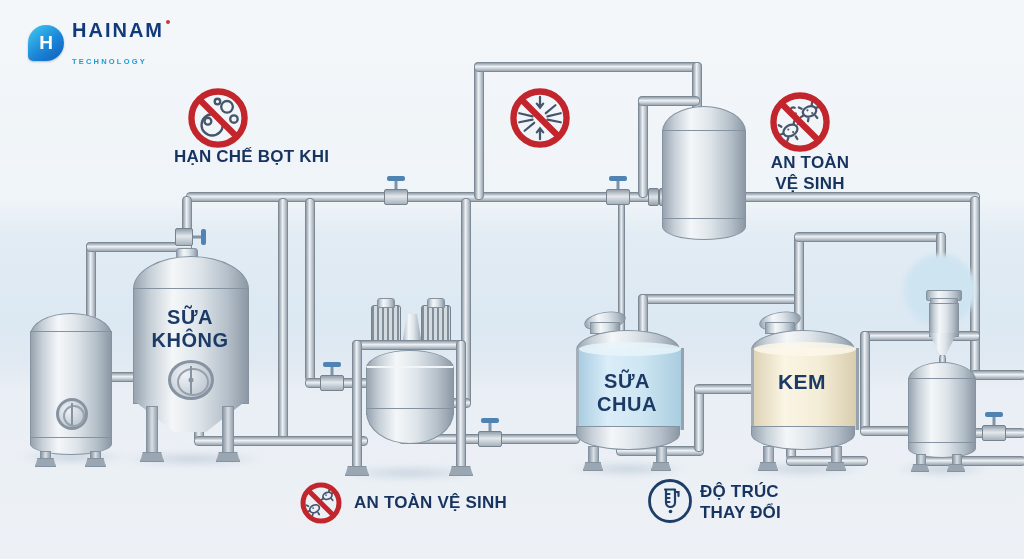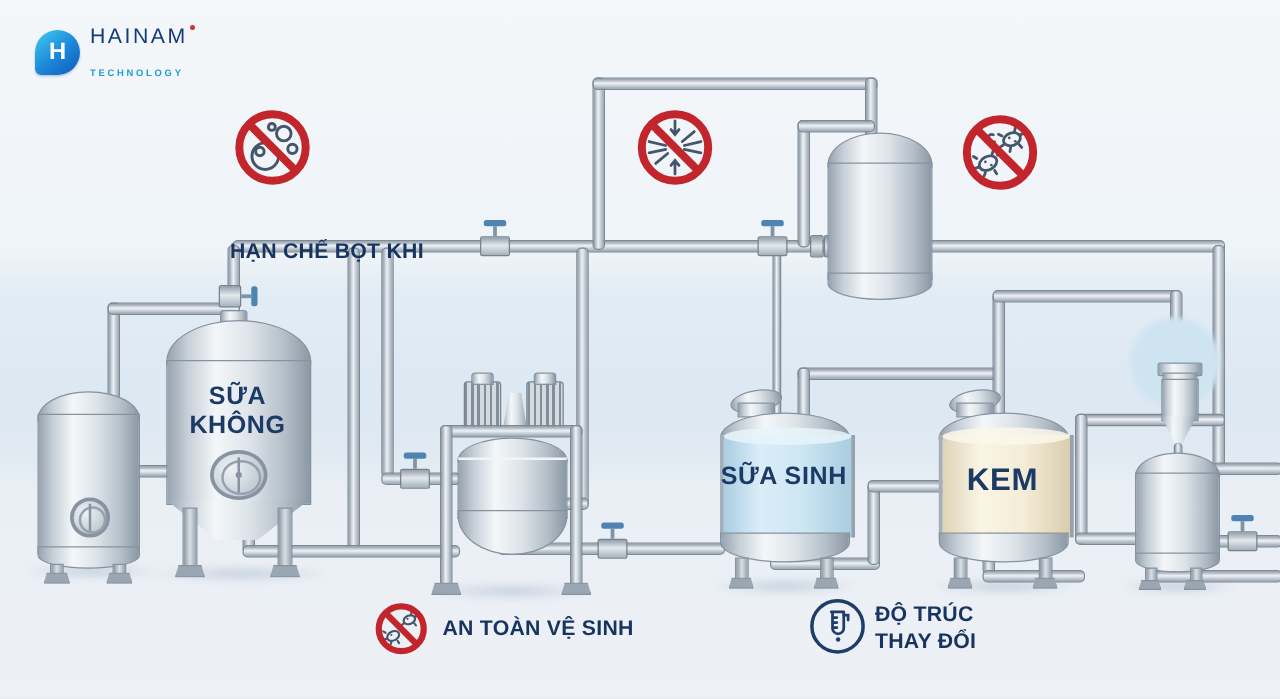--- a/index.html
+++ b/index.html
@@ -51,21 +51,21 @@
 
   
   .anno-icon{position:absolute;z-index:5;}
   .anno-label{position:absolute;z-index:5;color:#17335f;font-weight:700;font-size:17px;line-height:1.25;white-space:pre-line;letter-spacing:.2px;}
   .center{text-align:center;}
 
   
   .logo{position:absolute;left:28px;top:20px;display:flex;align-items:center;gap:8px;z-index:6;}
   .logo-mark{width:36px;height:36px;border-radius:18px 18px 18px 5px;background:linear-gradient(140deg,#41cdf2 0%,#1b86d8 55%,#0f5cb8 100%);
     display:flex;align-items:center;justify-content:center;color:#fff;font-weight:800;font-size:19px;box-shadow:0 1px 2px rgba(20,60,120,.3);}
-  .logo-brand{font-size:17px;font-weight:400;color:#123a7a;letter-spacing:2px;line-height:1;position:relative;}
+  .logo-brand{font-size:20px;font-weight:700;color:#123a7a;letter-spacing:2px;line-height:1;position:relative;}
   .logo-dot{display:inline-block;width:4px;height:4px;background:#d3342e;border-radius:50%;vertical-align:top;margin-left:2px;}
   .logo-sub{font-size:7.5px;font-weight:700;color:#1e9cd7;letter-spacing:2.2px;margin-top:17px;}
 
   .soft-circle{position:absolute;width:72px;height:72px;border-radius:50%;background:#cfe4f1;filter:blur(2px);z-index:1;}
 </style>
 </head>
 <body>
 
 <div id="stage">
 
@@ -219,36 +219,36 @@
   </div>
 
   <div>
     <div class="abs steel z2" style="left:584px;top:312px;width:40px;height:16px;border-radius:50%;transform:rotate(-10deg);"></div>
     <div class="abs steel z2" style="left:590px;top:322px;width:28px;height:10px;"></div>
     <div class="abs steel dome z2" style="left:576px;top:330px;width:102px;height:20px;"></div>
     <div class="abs liquid-blue z2" style="left:576px;top:348px;width:102px;height:82px;">
       <div class="liq-top" style="background:#e8f4fa;"></div>
     </div>
     <div class="abs steel z2" style="left:576px;top:426px;width:102px;height:22px;border-radius:0 0 51px 51px / 0 0 16px 16px;"></div>
-    <div class="tank-label" style="left:576px;top:370px;width:102px;font-size:20px;">SỮA SINH</div>
+    <div class="tank-label" style="left:576px;top:370px;width:102px;font-size:20px;">SỮA CHUA</div>
     <div class="leg" style="left:588px;top:446px;width:9px;height:18px;"></div>
     <div class="leg" style="left:656px;top:446px;width:9px;height:18px;"></div>
     <div class="foot" style="left:583px;top:462px;width:18px;height:7px;"></div>
     <div class="foot" style="left:651px;top:462px;width:18px;height:7px;"></div>
   </div>
 
   <div>
     <div class="abs steel z2" style="left:759px;top:312px;width:40px;height:16px;border-radius:50%;transform:rotate(-10deg);"></div>
     <div class="abs steel z2" style="left:765px;top:322px;width:28px;height:10px;"></div>
     <div class="abs steel dome z2" style="left:751px;top:330px;width:102px;height:20px;"></div>
     <div class="abs liquid-cream z2" style="left:751px;top:348px;width:102px;height:82px;">
       <div class="liq-top" style="background:#fbf7ea;"></div>
     </div>
     <div class="abs steel z2" style="left:751px;top:426px;width:102px;height:22px;border-radius:0 0 51px 51px / 0 0 16px 16px;"></div>
-    <div class="tank-label" style="left:751px;top:370px;width:102px;font-size:25px;">KEM</div>
+    <div class="tank-label" style="left:751px;top:370px;width:102px;font-size:21px;">KEM</div>
     <div class="leg" style="left:763px;top:446px;width:9px;height:18px;"></div>
     <div class="leg" style="left:831px;top:446px;width:9px;height:18px;"></div>
     <div class="foot" style="left:758px;top:462px;width:18px;height:7px;"></div>
     <div class="foot" style="left:826px;top:462px;width:18px;height:7px;"></div>
   </div>
 
   <div class="soft-circle" style="left:904px;top:254px;"></div>
   <div>
     <div class="abs steel z2" style="left:926px;top:290px;width:34px;height:9px;border-radius:2px;"></div>
     <div class="abs steel z2" style="left:930px;top:298px;width:26px;height:7px;"></div>
@@ -269,21 +269,21 @@
     <g fill="none" stroke="#45556b" stroke-width="2.2">
       <circle cx="26.5" cy="38.5" r="10"></circle>
         <circle cx="22.5" cy="35" r="3.2"></circle>
       <circle cx="40.5" cy="21.5" r="5.5"></circle>
         <circle cx="47" cy="33" r="3.5"></circle>
         <circle cx="31.5" cy="16.5" r="2.6"></circle>
     </g>
     <circle cx="32" cy="32" r="25" fill="none" stroke="#c2262c" stroke-width="6"></circle>
     <line x1="14.5" y1="14.5" x2="49.5" y2="49.5" stroke="#c2262c" stroke-width="6"></line>
   </svg>
-  <div class="anno-label" style="left:184px;top:146px;margin-top:44px;">HẠN CHẾ BỌT KHI</div>
+  <div class="anno-label" style="left:174px;top:146px;">HẠN CHẾ BỌT KHI</div>
 
   <svg class="anno-icon" style="left:506px;top:84px;" width="68" height="68" viewBox="0 0 64 64">
     <g fill="none" stroke="#45556b" stroke-width="2.1" stroke-linecap="round">
       <path d="M32 12v10M29 18.5l3 3.8 3-3.8"></path>
       <path d="M32 52V42M29 45.5l3-3.8 3 3.8"></path>
       <path d="M12.5 27.5L25 30.5M12.5 36L25 33.5M51.5 27.5L39 30.5M51.5 36L39 33.5"></path>
       <path d="M17.5 20l9 7.5M46.5 20l-9 7.5M17.5 44l9-7.5M46.5 44l-9-7.5"></path>
     </g>
     <circle cx="32" cy="32" r="25" fill="none" stroke="#c2262c" stroke-width="6"></circle>
     <line x1="14.5" y1="14.5" x2="49.5" y2="49.5" stroke="#c2262c" stroke-width="6"></line>
@@ -299,20 +299,22 @@
     </g>
     <g fill="#45556b">
         <circle cx="21" cy="39" r="1"></circle>
         <circle cx="25.5" cy="41.5" r="1"></circle>
         <circle cx="39" cy="21" r="1"></circle>
         <circle cx="43.5" cy="23.5" r="1"></circle>
       </g>
     <circle cx="32" cy="32" r="25" fill="none" stroke="#c2262c" stroke-width="6"></circle>
     <line x1="14.5" y1="14.5" x2="49.5" y2="49.5" stroke="#c2262c" stroke-width="6"></line>
   </svg>
+  <div class="anno-label center" style="left:740px;top:152px;width:140px;">AN TOÀN
+VỆ SINH</div>
 
   <svg class="anno-icon" style="left:298px;top:480px;" width="46" height="46" viewBox="0 0 64 64">
     <g fill="none" stroke="#45556b" stroke-width="2.4" stroke-linecap="round">
       <ellipse cx="23" cy="40" rx="7" ry="5" transform="rotate(-28 23 40)"></ellipse>
       <path d="M14.5 36.5l-2.5-1.5M16 43l-2.8 1M21 47l-1 2.8M28 45.5l1.5 2.5"></path>
       <ellipse cx="41" cy="22" rx="6.5" ry="4.7" transform="rotate(-20 41 22)"></ellipse>
       <path d="M35 26l-2.4 1.6M46.5 26l1.8 2.2M47.5 18.5l2.7-.8M43 16l.5-2.8"></path>
     </g>
     <g fill="#45556b">
         <circle cx="21" cy="39" r="1.2"></circle>

